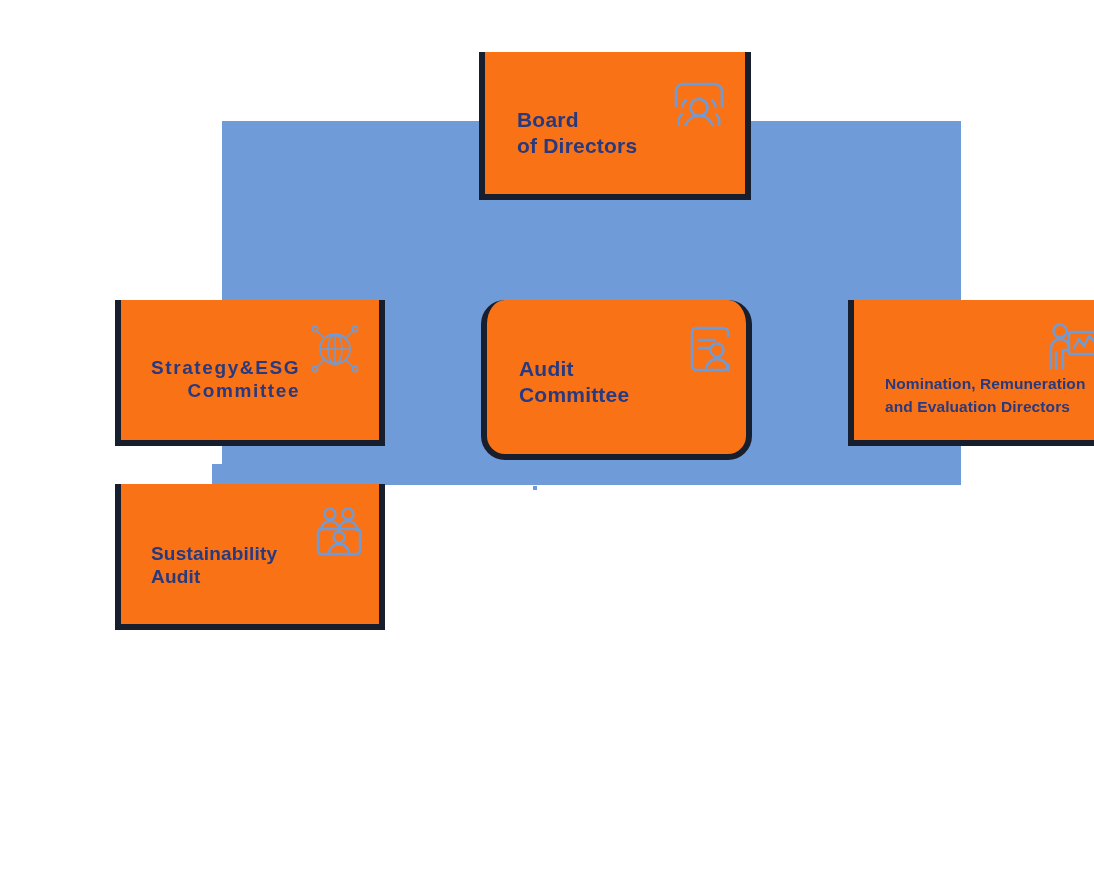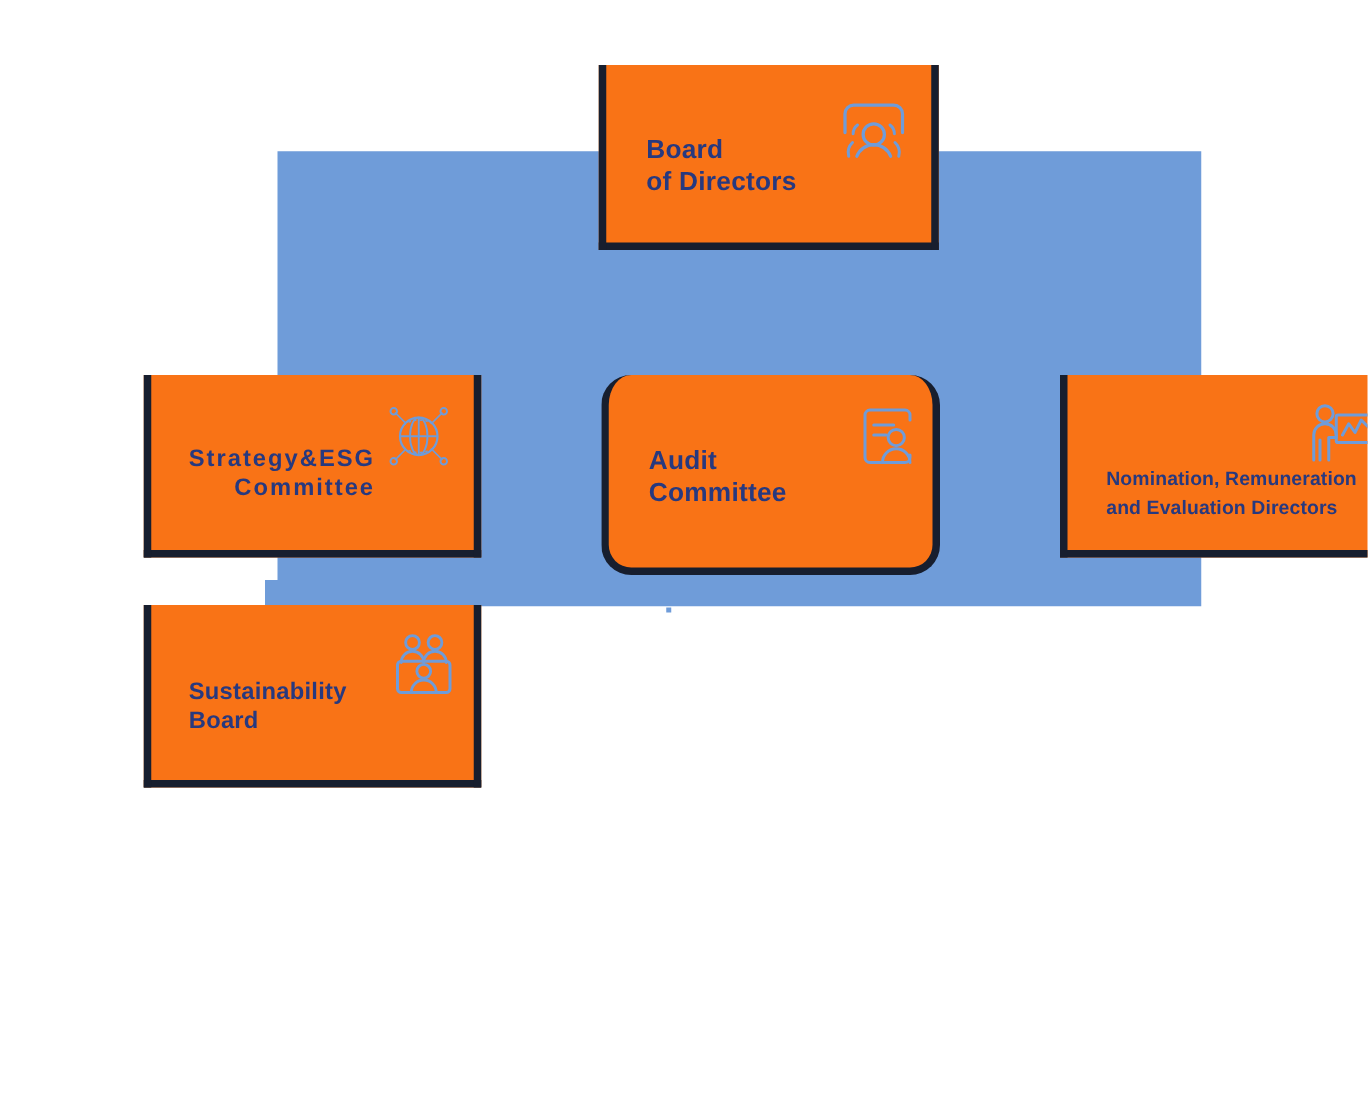--- a/index.html
+++ b/index.html
@@ -186,17 +186,17 @@
           <circle cx="17" cy="8" r="5.5" fill="none" stroke="#6f9cd9" stroke-width="2.3"></circle>
           <circle cx="35" cy="8" r="5.5" fill="none" stroke="#6f9cd9" stroke-width="2.3"></circle>
           <path d="M8 24 a9 9 0 0 1 18 0" fill="none" stroke="#6f9cd9" stroke-width="2.3" stroke-linecap="round"></path>
           <path d="M26 24 a9 9 0 0 1 18 0" fill="none" stroke="#6f9cd9" stroke-width="2.3" stroke-linecap="round"></path>
           <rect x="5" y="23" width="42" height="25" rx="3" fill="none" stroke="#6f9cd9" stroke-width="2.4"></rect>
           <circle cx="26" cy="31" r="5.5" fill="none" stroke="#6f9cd9" stroke-width="2.3"></circle>
           <path d="M16 48 a10 10 0 0 1 20 0" fill="none" stroke="#6f9cd9" stroke-width="2.3" stroke-linecap="round"></path>
         </svg>
       </span>
       <span class="card-label">Sustainability
-Board</span>
+Audit</span>
     </div>
   </div>
 
 </div>
 
 </body></html>

